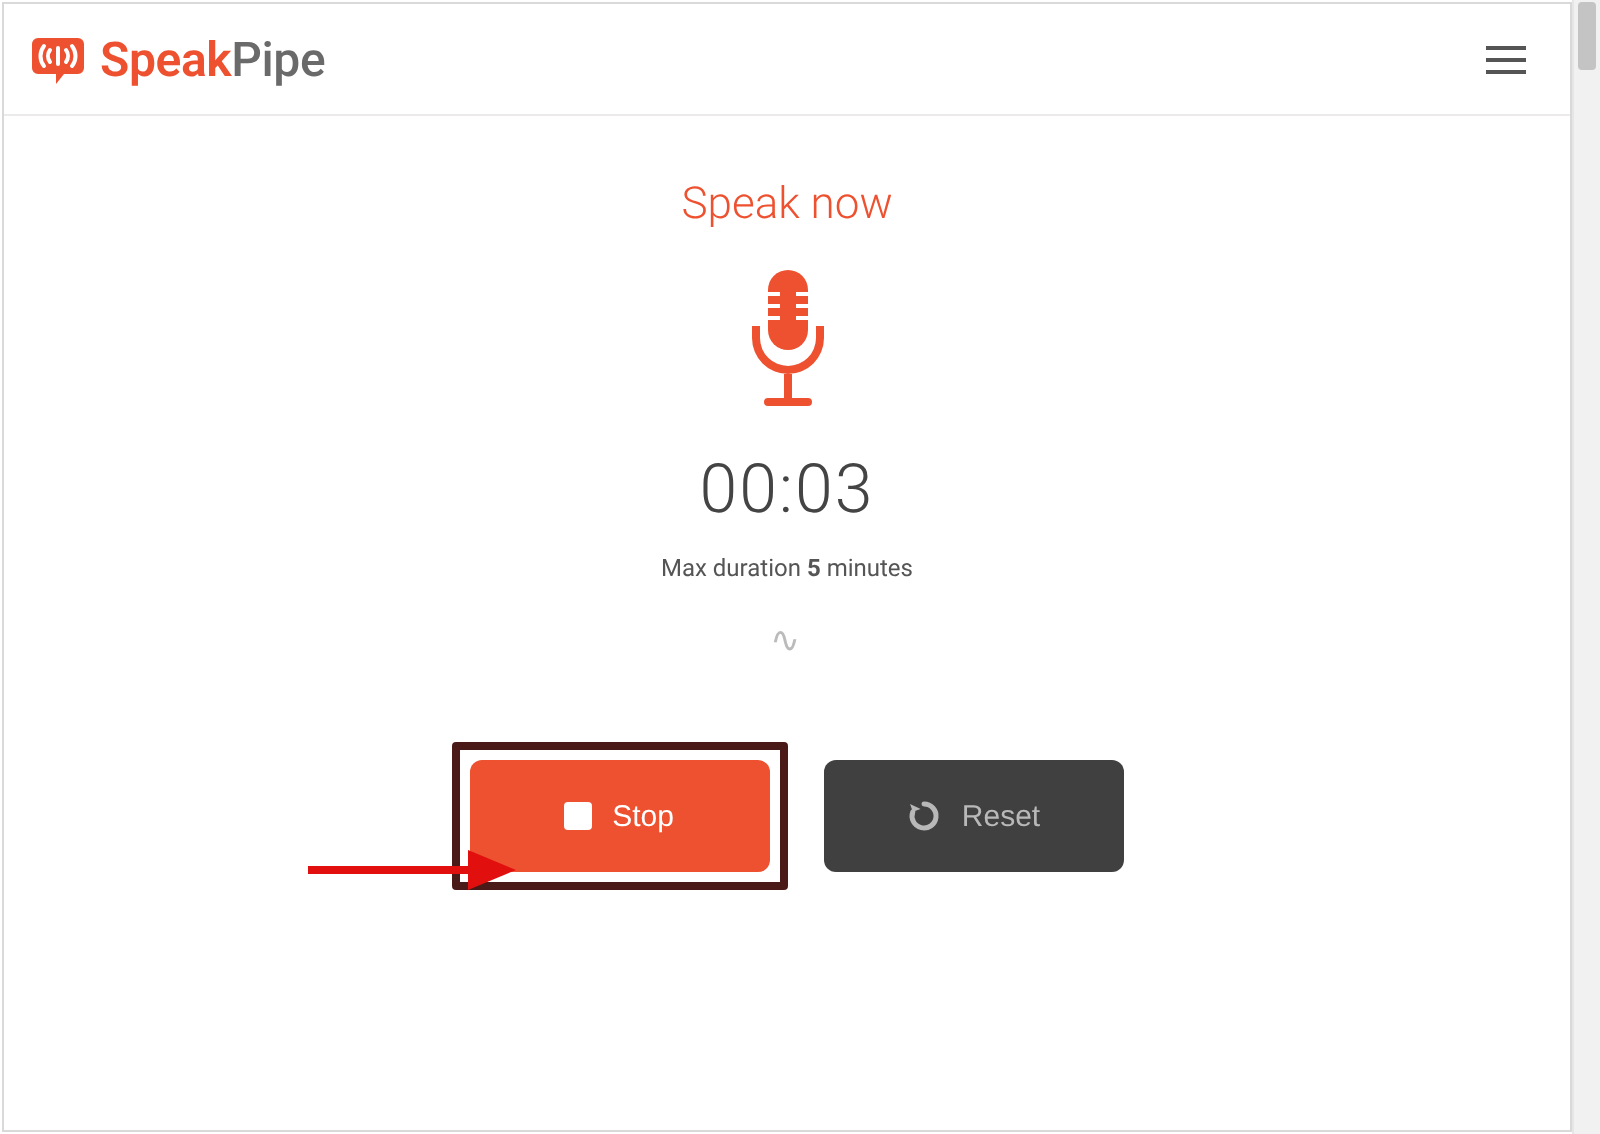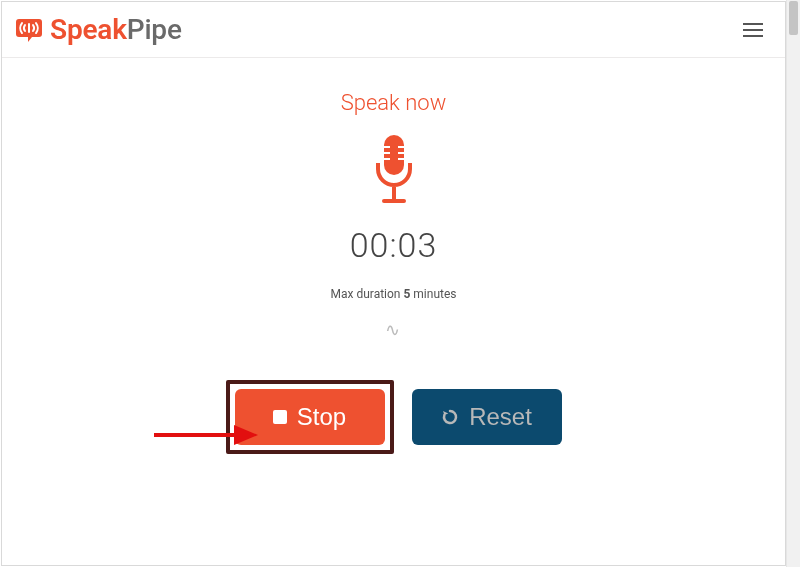--- a/index.html
+++ b/index.html
@@ -42,21 +42,21 @@
     .logo {
       display: flex;
       align-items: center;
       gap: 6px;
     }
     .logo-bubble {
       width: 30px; height: 26px;
       position: relative;
     }
     .brand {
-      font-size: 28px;
+      font-size: 24px;
       font-weight: 600;
       letter-spacing: -0.2px;
     }
     .brand .accent { color: #ee5130; }
     .brand .plain { color: #6a6a6a; font-weight: 500; }
     .hamburger {
       display: flex;
       flex-direction: column;
       gap: 4px;
       cursor: pointer;
@@ -81,21 +81,21 @@
     .mic-wrap {
       display: flex;
       justify-content: center;
       margin-bottom: 14px;
     }
     .timer {
       font-size: 34px;
       font-weight: 300;
       color: #444;
       letter-spacing: 1px;
-      margin-bottom: 22px;
+      margin-bottom: 12px;
     }
     .max-line {
       font-size: 12px;
       color: #555;
     }
     .max-line .bold { font-weight: 700; }
     .wave {
       color: #bbb;
       font-size: 18px;
       margin-top: 18px;
@@ -109,36 +109,36 @@
       align-items: center;
     }
     .btn {
       display: inline-flex;
       align-items: center;
       justify-content: center;
       gap: 10px;
       height: 56px;
       min-width: 150px;
       border-radius: 6px;
-      font-size: 24px;
+      font-size: 15px;
       font-weight: 400;
       cursor: pointer;
       border: none;
     }
     .btn-stop {
       background: #ee5130;
       color: #fff;
     }
     .btn-stop .square {
       width: 14px; height: 14px;
       background: #fff;
       border-radius: 2px;
     }
     .btn-reset {
-      background: #0c4a6e;
+      background: #404040;
       color: #b8b8b8;
     }
     .highlight-box {
       border: 4px solid #4a1a18;
       padding: 5px;
       border-radius: 2px;
       display: inline-flex;
     }
     .arrow {
       position: absolute;

